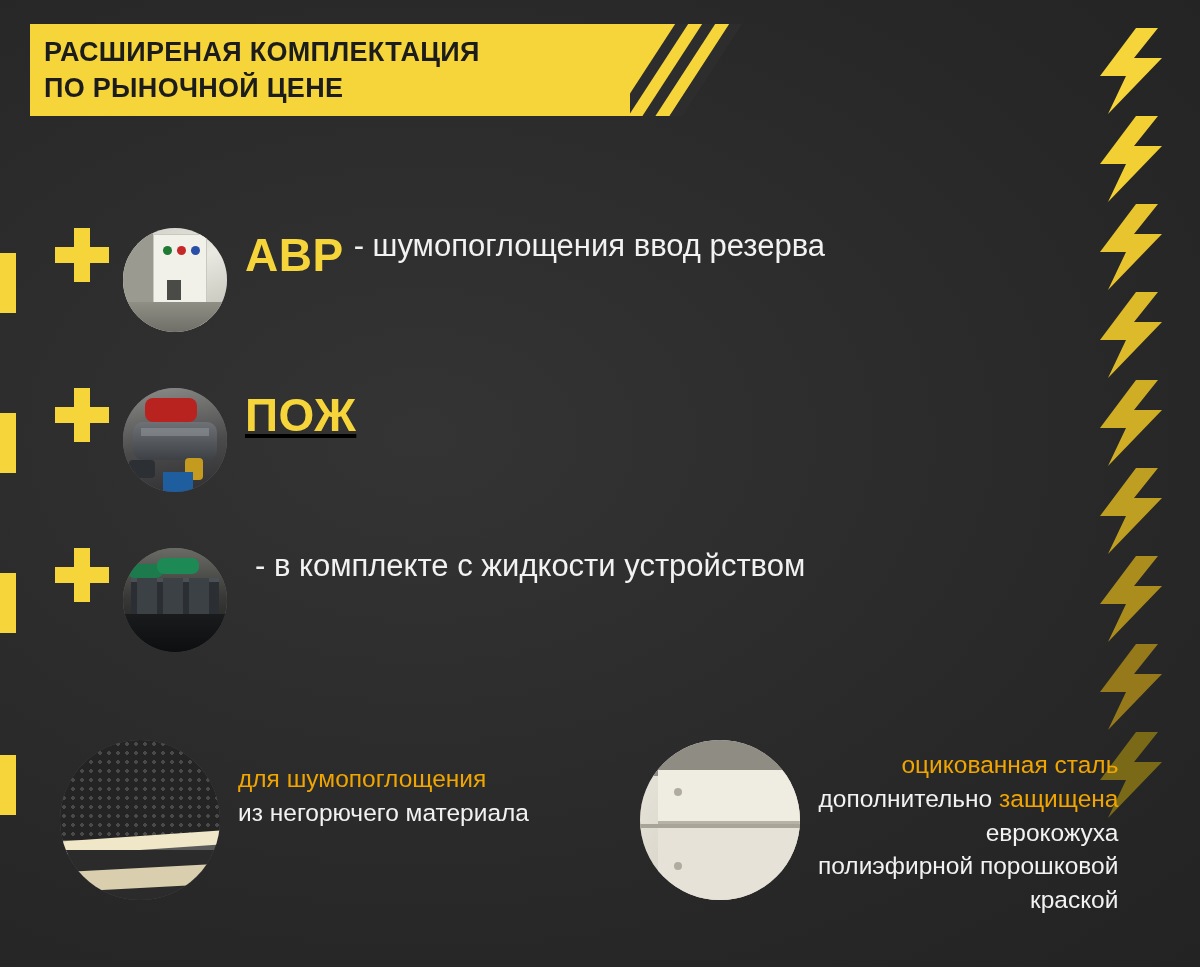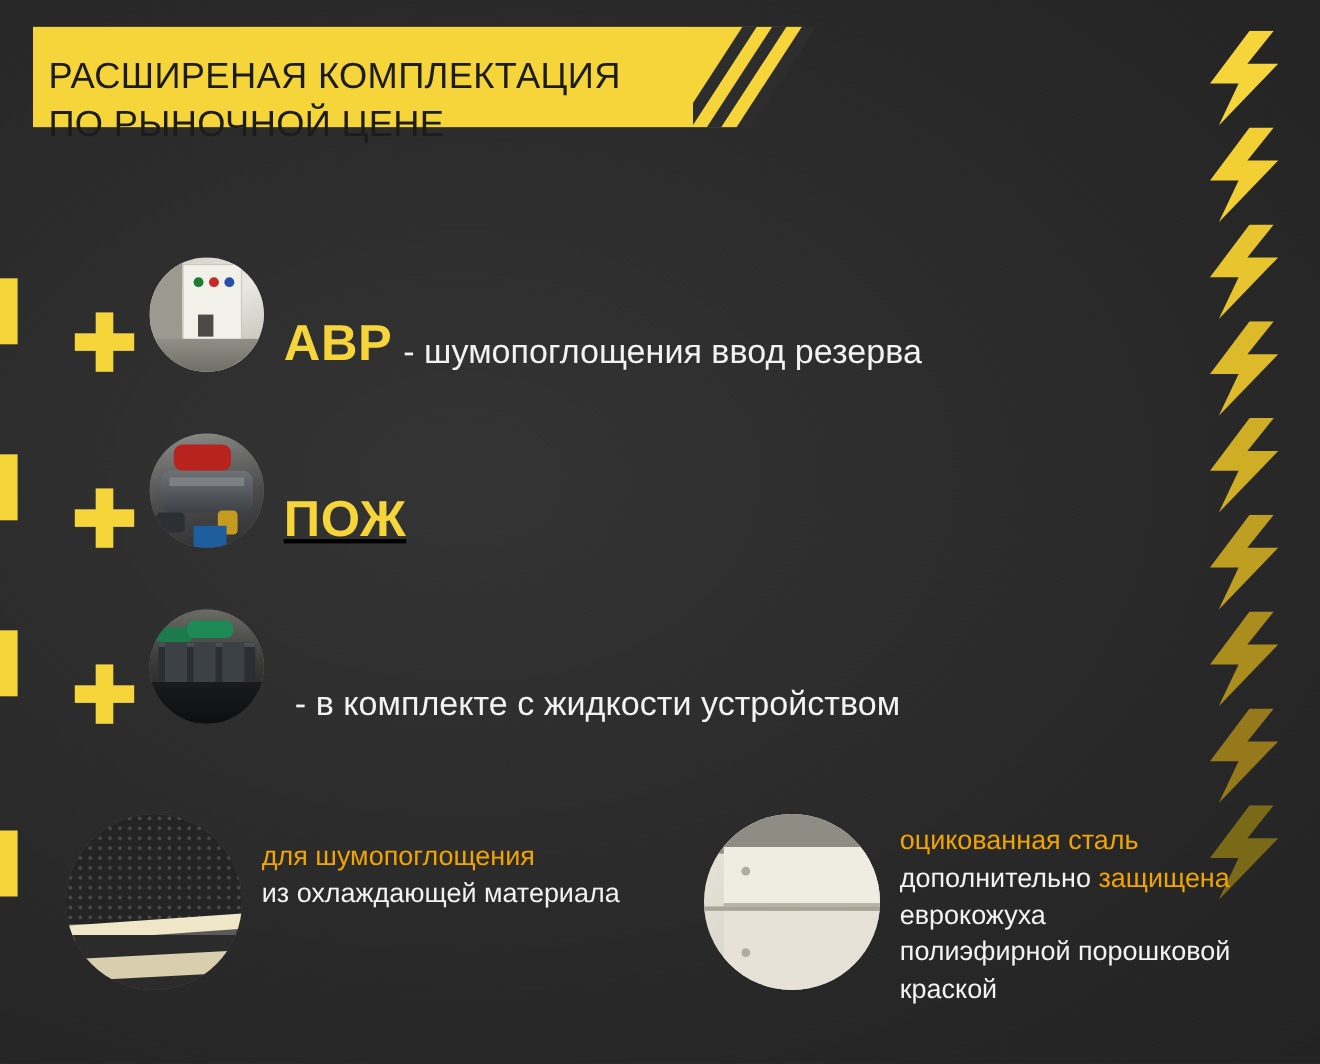--- a/index.html
+++ b/index.html
@@ -38,24 +38,24 @@
     top: -12px;
     width: 13px; height: 120px;
     background: #2d2d2d;
     transform: skewX(-33deg);
   }
   .stripe.s1 { left: 14px; }
   .stripe.s2 { left: 41px; }
   .stripe.s3 { left: 68px; }
   .header-title {
     position: absolute;
-    left: 14px; top: 23px;
+    left: 14px; top: 11px;
     color: #1c1c1c;
-    font-size: 33px;
-    font-weight: normal;
+    font-size: 27px;
+    font-weight: bold;
     line-height: 1.33;
     letter-spacing: 0.3px;
     white-space: pre-line;
   }
 
   
   .bolts {
     position: absolute;
     right: 14px; top: 20px;
     width: 90px; height: 880px;
@@ -70,24 +70,24 @@
     background: #f5d53a;
   }
   .tab.t1 { top: 253px; height: 60px; }
   .tab.t2 { top: 413px; height: 60px; }
   .tab.t3 { top: 573px; height: 60px; }
   .tab.t4 { top: 755px; height: 60px; }
 
   
   .feature {
     position: absolute;
-    left: 68px;
+    left: 55px;
     height: 110px;
     display: flex;
-    align-items: flex-end;
+    align-items: flex-start;
   }
   .feature.f1 { top: 228px; }
   .feature.f2 { top: 388px; text-decoration: underline; }
   .feature.f3 { top: 548px; }
 
   .plus {
     position: relative;
     width: 54px; height: 54px;
     flex: 0 0 54px;
     margin-right: 14px;
@@ -143,21 +143,21 @@
     margin-right: 18px;
     background: #5a5a5a;
   }
   .btext {
     color: #f2f2f2;
     font-size: 24.5px;
     line-height: 1.38;
     padding-top: 22px;
     white-space: nowrap;
   }
-  .btext.b2 { padding-top: 8px; }
+  .btext.b2 { padding-top: 8px; text-align: right; }
   .hl { color: #f0a500; }
 
   
   .ph { position: absolute; }
 </style>
 </head>
 <body>
 
 <div class="slide">
 
@@ -255,21 +255,21 @@
   <div class="bottom-block bb1">
     <div class="bthumb">
       <div class="ph" style="left:0;top:0;width:160px;height:100px;background:
            radial-gradient(circle at 4px 4px, #4a4a4a 1.6px, transparent 2px) 0 0/9px 9px, #242424"></div>
       <div class="ph" style="left:0;top:96px;width:160px;height:14px;background:#f0e6c8;transform:skewY(-4deg)"></div>
       <div class="ph" style="left:0;top:110px;width:160px;height:50px;background:#2b2b2b"></div>
       <div class="ph" style="left:0;top:128px;width:160px;height:20px;background:#d9cfae;transform:skewY(-3deg)"></div>
     </div>
     <div class="btext">
       <div class="hl">для шумопоглощения</div>
-      <div>из охлаждающей материала</div>
+      <div>из негорючего материала</div>
     </div>
   </div>
 
   <div class="bottom-block bb2">
     <div class="bthumb">
       <div class="inner ph" style="left:0;top:0;width:160px;height:160px;background:linear-gradient(120deg,#e9e6dc 0%,#d6d2c6 50%,#b9b4a6 100%)"></div>
       <div class="ph" style="left:0;top:0;width:160px;height:36px;background:#8f8c84"></div>
       <div class="ph" style="left:18px;top:30px;width:142px;height:54px;background:#efece2;border-bottom:3px solid #b6b2a6"></div>
       <div class="ph" style="left:18px;top:88px;width:142px;height:72px;background:#e6e2d7"></div>
       <div class="ph" style="left:34px;top:48px;width:8px;height:8px;border-radius:50%;background:#b0aca0"></div>

